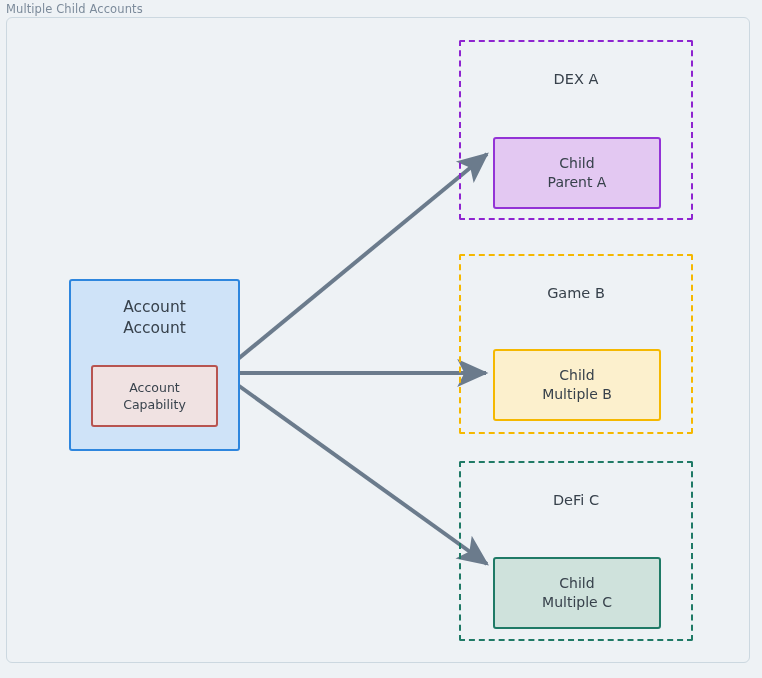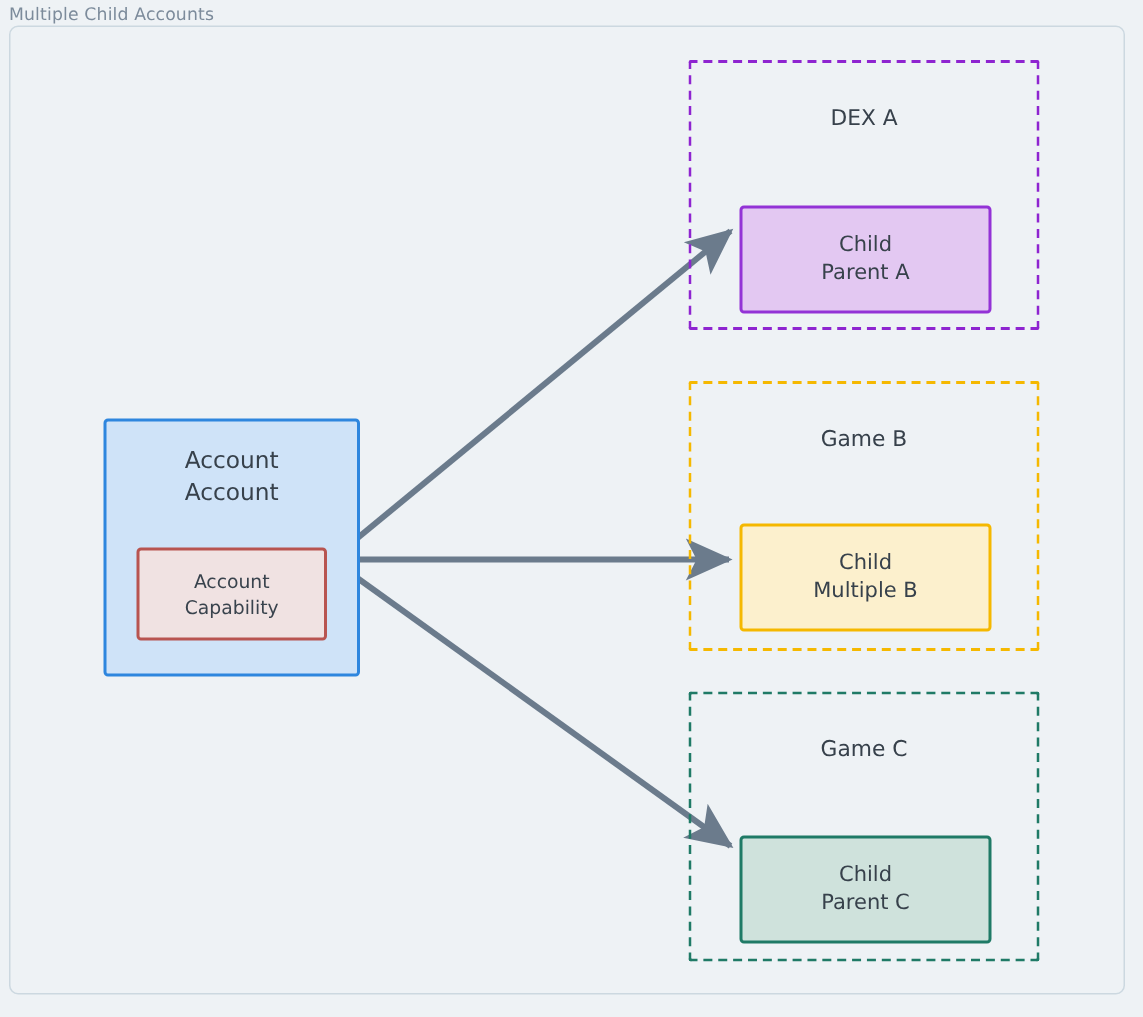--- a/index.html
+++ b/index.html
@@ -179,20 +179,20 @@
 
   <div class="app-group group-defi">
     <div class="app-title">Game B</div>
   </div>
   <div class="node child-box child-b">
     <div class="child-label">Child</div>
     <div class="child-label">Multiple B</div>
   </div>
 
   <div class="app-group group-game">
-    <div class="app-title">Game C</div>
+    <div class="app-title">DeFi C</div>
   </div>
   <div class="node child-box child-c">
     <div class="child-label">Child</div>
-    <div class="child-label">Parent C</div>
+    <div class="child-label">Multiple C</div>
   </div>
 
 </div>
 
 </body></html>

